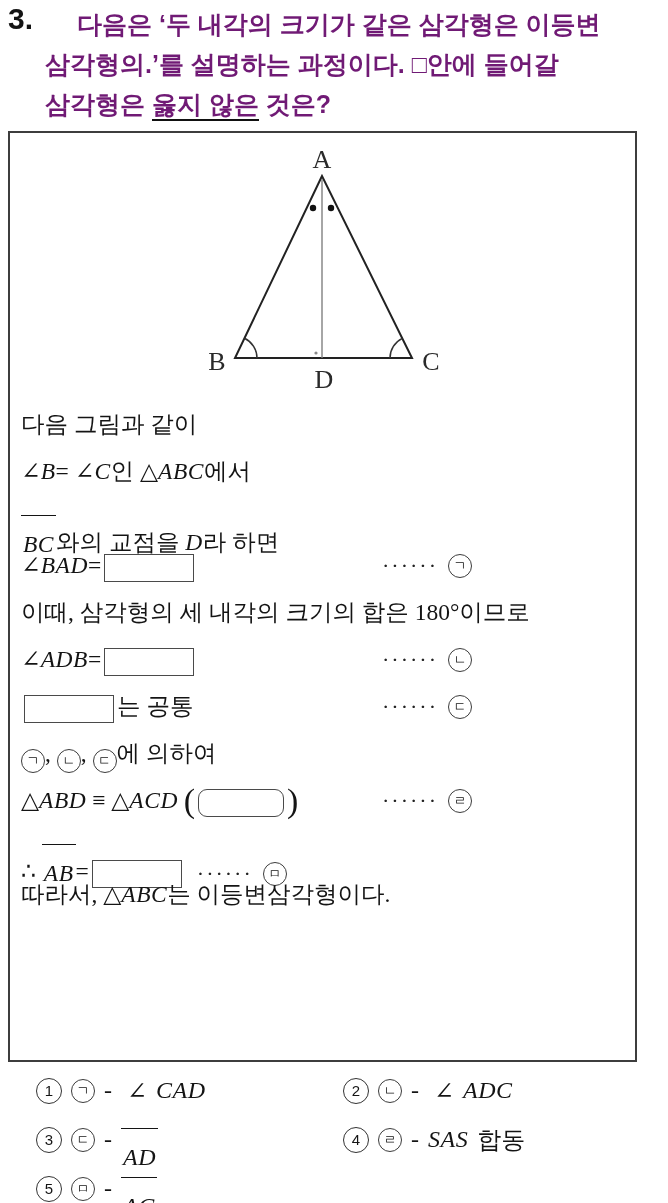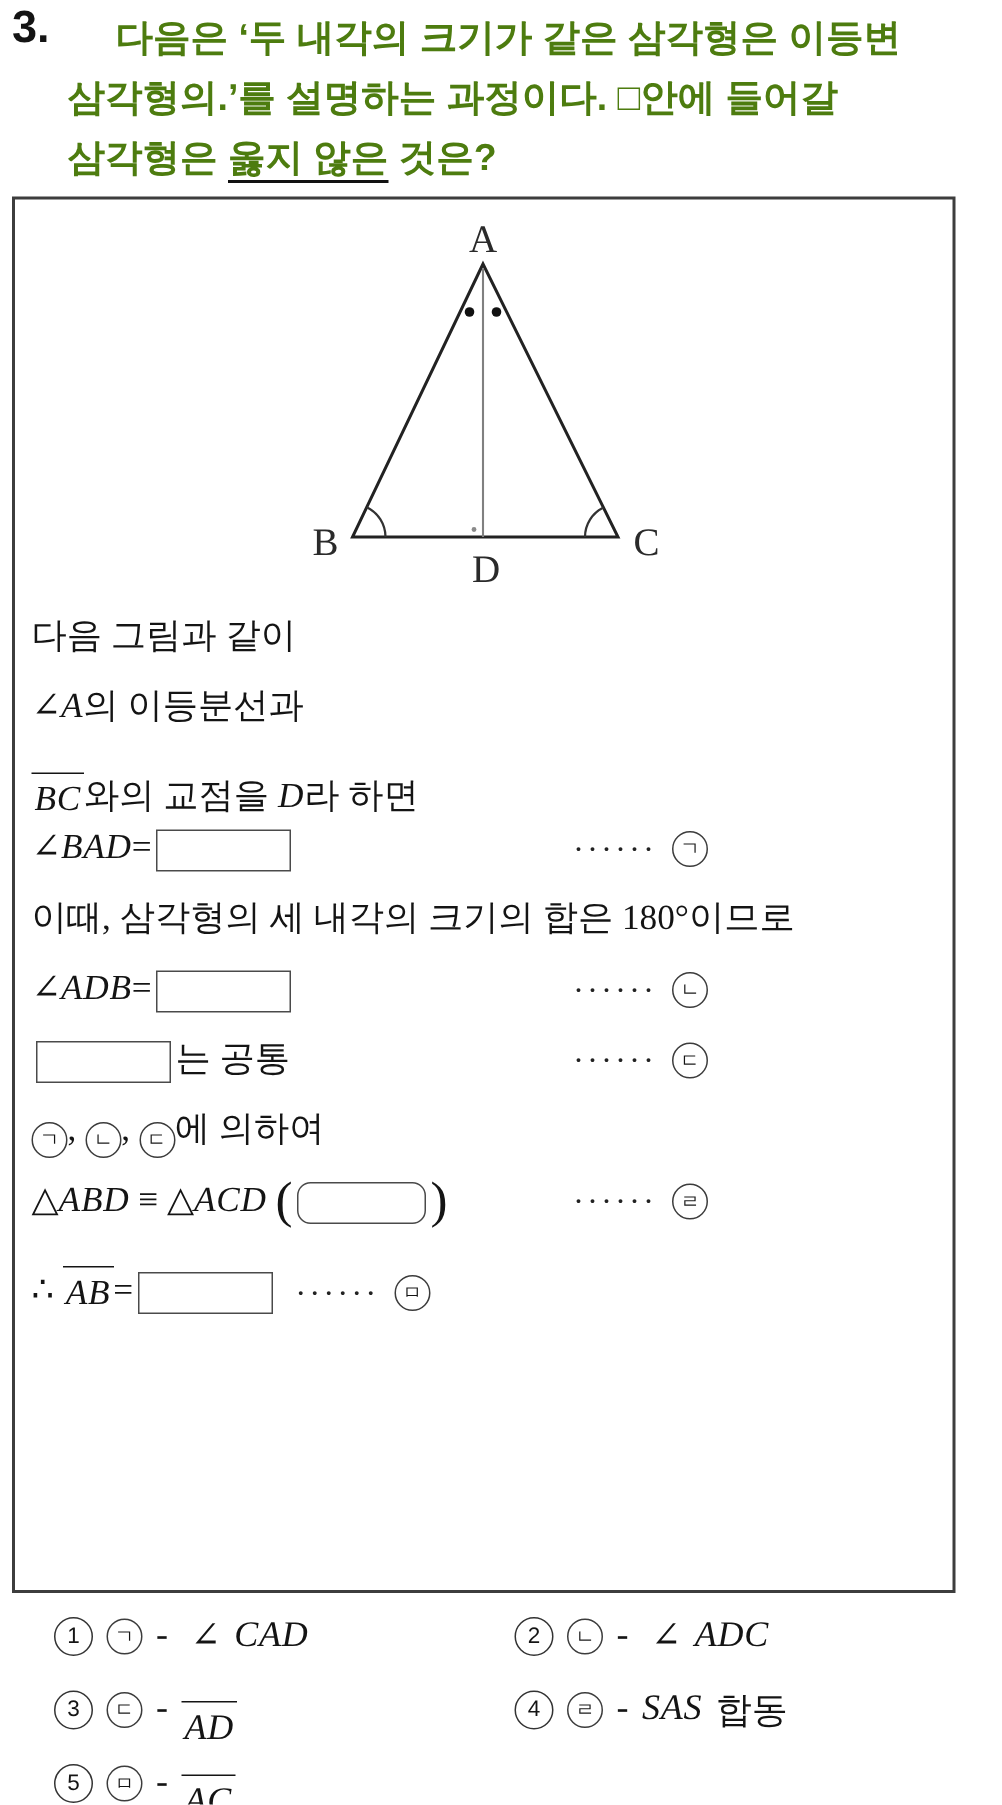--- a/index.html
+++ b/index.html
@@ -9,21 +9,21 @@
     overflow:hidden;
   }
   
   .hnum{
     position:absolute;left:8px;top:2px;
     font:bold 30px "Liberation Sans","DejaVu Sans",sans-serif;
   }
   .hline{
     position:absolute;white-space:pre;
     font:bold 25px "Liberation Sans","DejaVu Sans",sans-serif;
-    letter-spacing:0px;color:#4d7c0f;
+    letter-spacing:0px;color:#701a75;
   }
   .hl1{left:77px;top:8px;}
   .hl2{left:45px;top:48px;}
   .hl3{left:45px;top:88px;}
   .hl3 span{white-space:pre;}
   .u{border-bottom:2.5px solid #111;padding-bottom:1px;}
   
   #main-box{
     position:absolute;left:8px;top:131px;width:625px;height:927px;
     border:2px solid #3d3d3d;background:#fff;
@@ -32,21 +32,21 @@
   
   #proof{position:absolute;left:0;top:268px;width:547px;}
   .pline{
     position:relative;height:47px;line-height:47px;padding-left:11px;
     font-size:23.5px;white-space:pre;
   }
   .k,.sym{font-family:"Liberation Serif","DejaVu Serif",serif;}
   .m{font-style:italic;letter-spacing:.5px;}
   .ov{
     font-style:italic;letter-spacing:.5px;display:inline-block;
-    border-top:1.7px solid #141414;line-height:1.08;padding:5px 2px 0 2px;
+    border-top:1.7px solid #141414;line-height:1.08;padding:16px 2px 0 2px;
     vertical-align:-2px;
     margin-top:20px;
   }
   .blank{
     display:inline-block;width:88px;height:26px;border:1.7px solid #4a4a4a;
     background:#fff;vertical-align:middle;margin:0 3px;
   }
   .blank.round{border-radius:9px;width:84px;}
   .paren{font-size:34px;vertical-align:-4px;line-height:0;font-weight:400;}
   .cjamo{
@@ -101,21 +101,21 @@
     <path d="M 380 219 A 22 22 0 0 1 392.3 199.3" fill="none" stroke="#333" stroke-width="1.5"></path>
     <circle cx="306" cy="214" r="1.6" fill="#8a8a8a"></circle>
     <text x="312" y="29" text-anchor="middle" font-size="26" fill="#2a2a2a" font-family="Liberation Serif, DejaVu Serif, serif">A</text>
     <text x="207" y="231" text-anchor="middle" font-size="26" fill="#2a2a2a" font-family="Liberation Serif, DejaVu Serif, serif">B</text>
     <text x="421" y="231" text-anchor="middle" font-size="26" fill="#2a2a2a" font-family="Liberation Serif, DejaVu Serif, serif">C</text>
     <text x="314" y="249" text-anchor="middle" font-size="26" fill="#2a2a2a" font-family="Liberation Serif, DejaVu Serif, serif">D</text>
   </svg>
 
   <div id="proof">
       <div class="pline"><span class="k">다음 그림과 같이</span></div>
-      <div class="pline"><span class="sym">∠</span><span class="m">A</span><span class="k">의 이등분선과</span></div>
+      <div class="pline"><span class="sym">∠</span><span class="m">B</span><span class="sym">= ∠</span><span class="m">C</span><span class="k">인 </span><span class="sym">△</span><span class="m">ABC</span><span class="k">에서</span></div>
       <div class="pline"><span class="ov">BC</span><span class="k">와의 교점을 </span><span class="m">D</span><span class="k">라 하면</span></div>
       <div class="pline"><span class="sym">∠</span><span class="m">BAD</span><span class="sym">=</span><span class="blank"></span><span class="ref">
           <span class="dots">······</span>
           <span class="cjamo">ㄱ</span>
         </span></div>
       <div class="pline"><span class="k">이때, 삼각형의 세 내각의 크기의 합은 </span><span class="sym">180°</span><span class="k">이므로</span></div>
       <div class="pline"><span class="sym">∠</span><span class="m">ADB</span><span class="sym">=</span><span class="blank"></span><span class="ref">
           <span class="dots">······</span>
           <span class="cjamo">ㄴ</span>
         </span></div>
@@ -125,20 +125,21 @@
         </span></div>
       <div class="pline"><span class="cjamo">ㄱ</span><span class="k">, </span><span class="cjamo">ㄴ</span><span class="k">, </span><span class="cjamo">ㄷ</span><span class="k">에 의하여</span></div>
       <div class="pline"><span class="sym">△</span><span class="m">ABD</span><span class="sym"> ≡ </span><span class="sym">△</span><span class="m">ACD</span><span class="sym"> </span><span class="paren">(</span><span class="blank round"></span><span class="paren">)</span><span class="ref">
           <span class="dots">······</span>
           <span class="cjamo">ㄹ</span>
         </span></div>
       <div class="pline"><span class="sym">∴ </span><span class="ov">AB</span><span class="sym">=</span><span class="blank"></span><span class="inref">
           <span class="dots">······</span>
           <span class="cjamo">ㅁ</span>
         </span></div>
+      <div class="pline"><span class="k">따라서, </span><span class="sym">△</span><span class="m">ABC</span><span class="k">는 이등변삼각형이다.</span></div>
     </div>
 </div>
 
 <div id="choices">
     <div class="choice">
       <span class="cnum">1</span>
       <span class="cjamo">ㄱ</span>
       <span class="dash">- </span>
       <span class="sym">∠</span>
       <span class="m">CAD</span>

